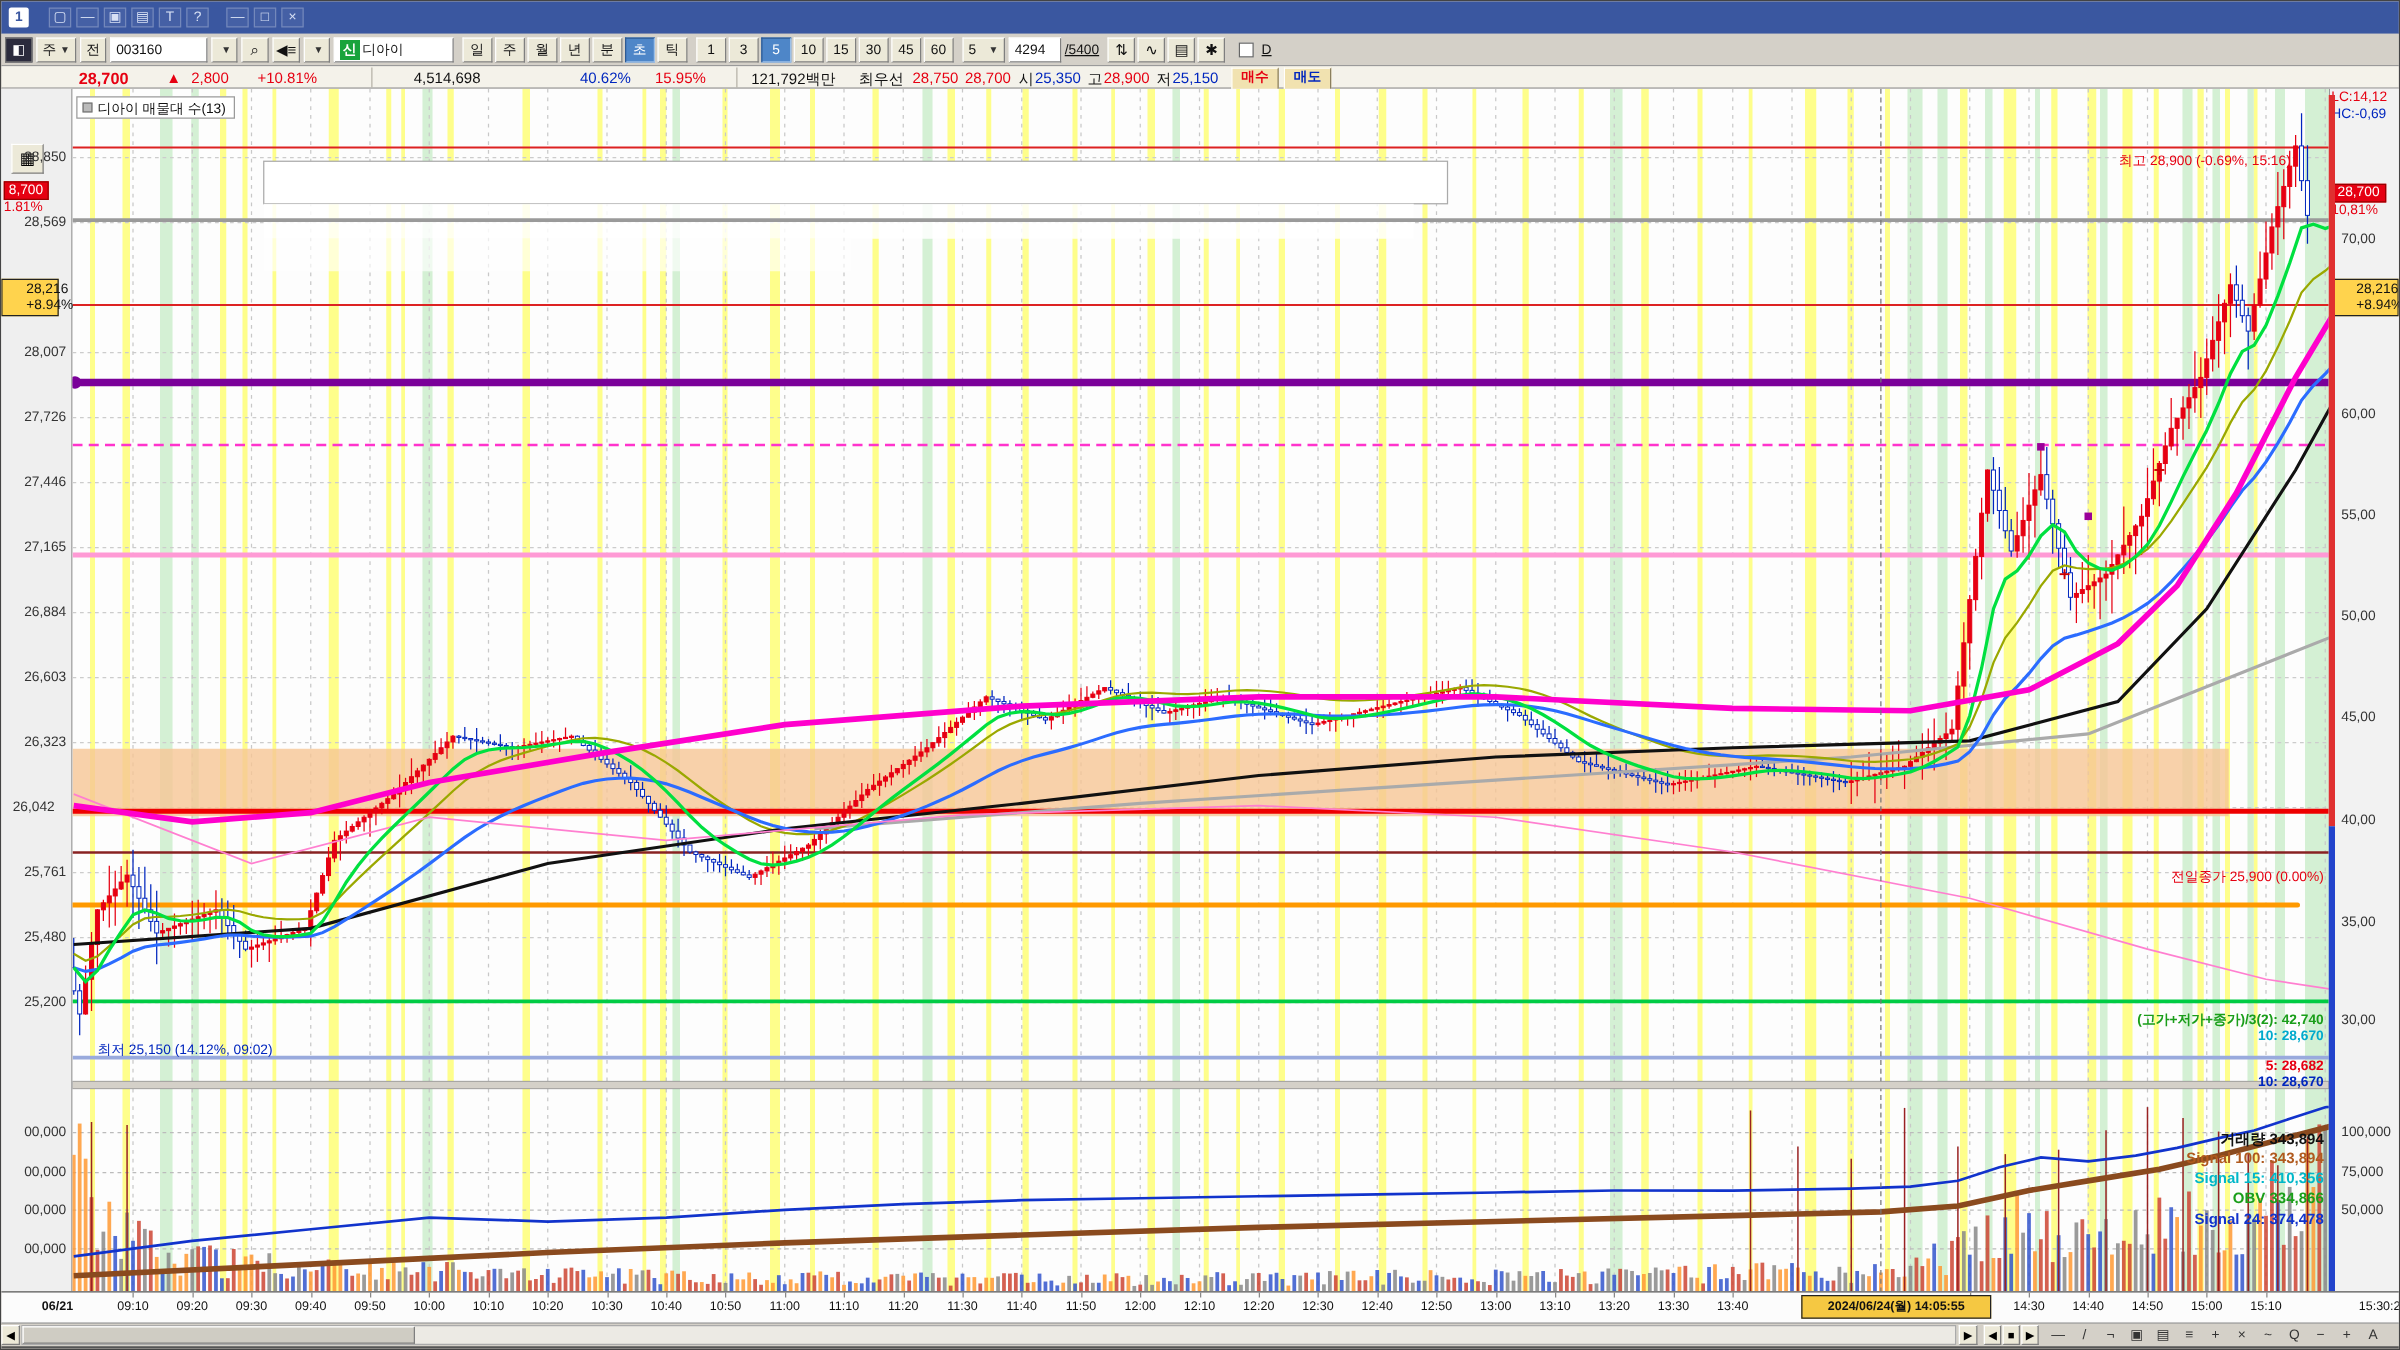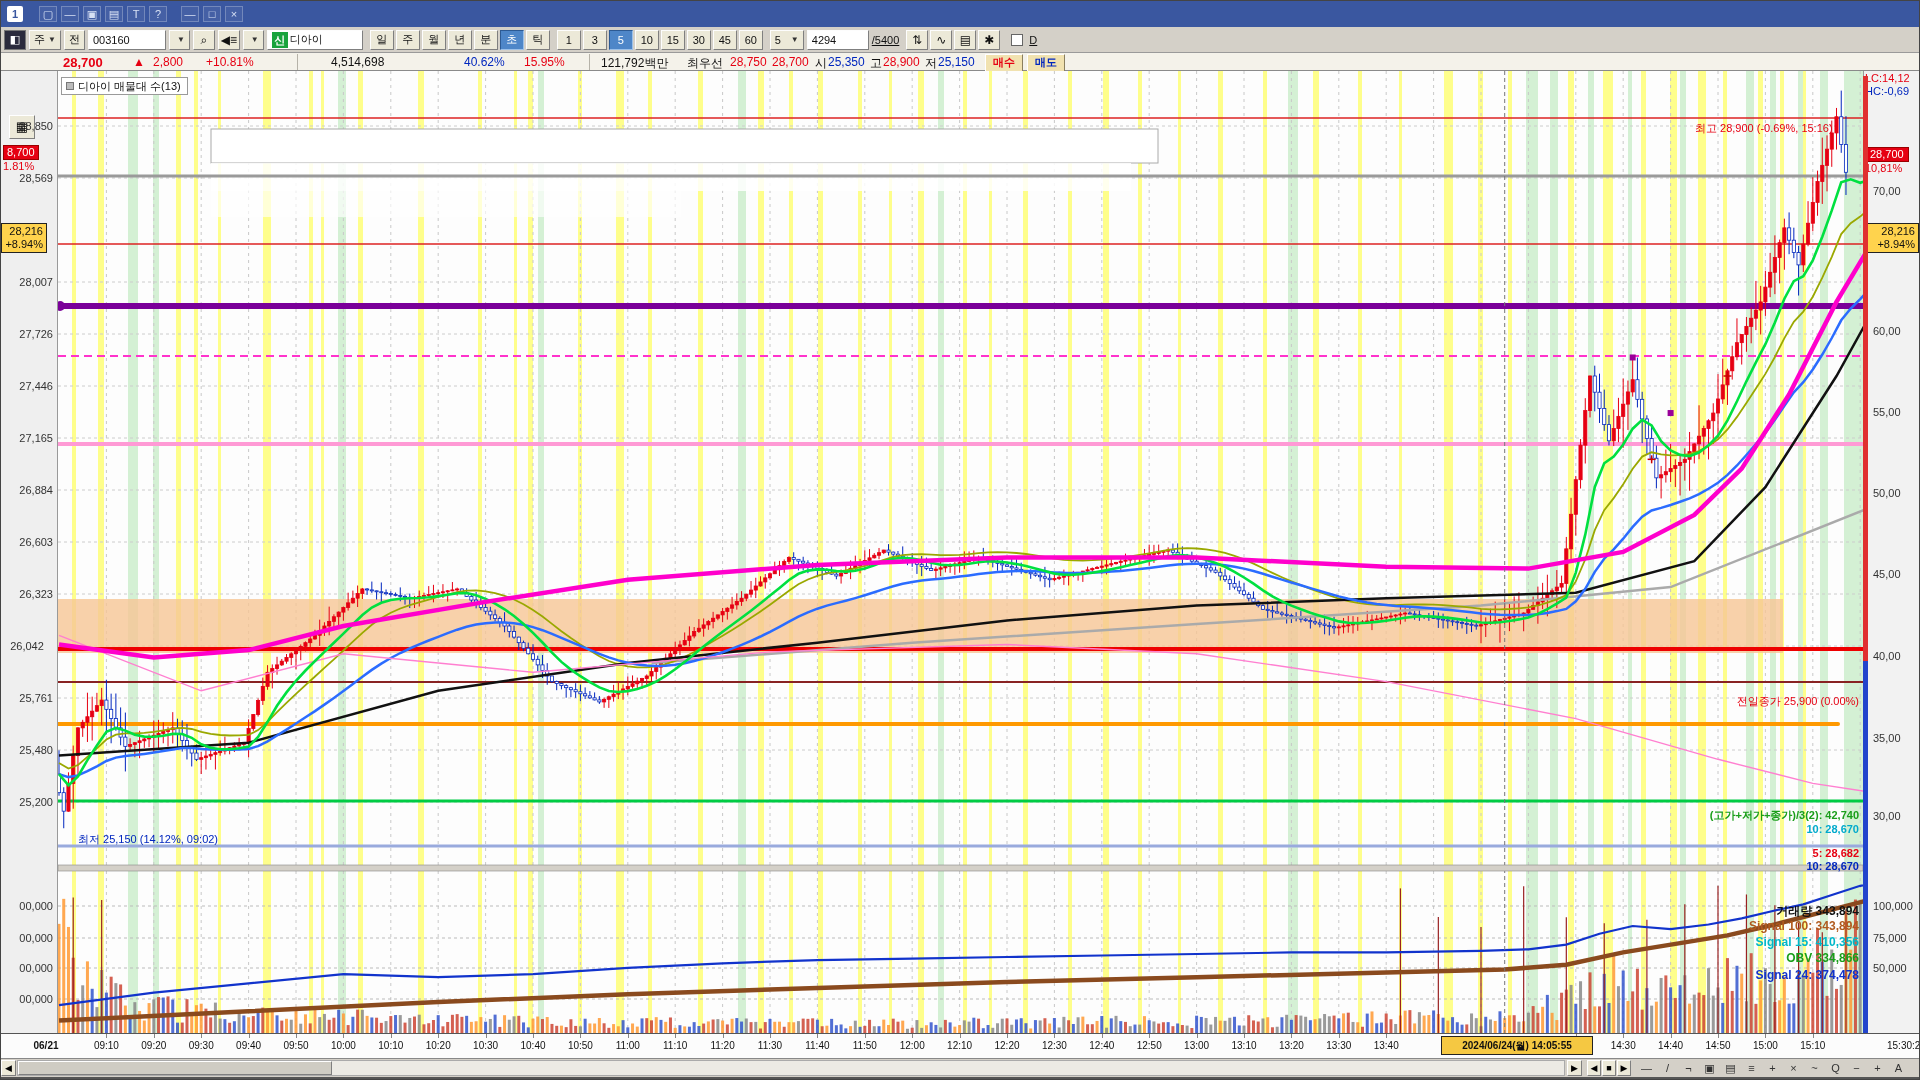--- a/index.html
+++ b/index.html
@@ -38,21 +38,21 @@
   .axlab{position:absolute;font-size:11px;color:#333;}
   .axlab.l{left:0;width:52px;text-align:right;}
   .axlab.r{left:1872px;width:46px;text-align:left;}
   .gridbtn{position:absolute;left:8px;top:44px;width:26px;height:24px;background:#ece9d8;border:1px solid;border-color:#fff #7f7f7f #7f7f7f #fff;font-size:13px;text-align:center;line-height:22px;cursor:pointer;}
   .legendchip{position:absolute;left:60px;top:6px;height:18px;background:#fff;border:1px solid #9a9a9a;font-size:11px;color:#111;display:flex;align-items:center;padding:0 6px 0 4px;gap:4px;}
   .legendchip .sq{width:8px;height:8px;background:#bbb;border:1px solid #777;}
   .badge{position:absolute;font-size:11px;line-height:13px;}
   .bL-price{left:2px;top:74px;}
   .bL-price .v{background:#e60012;color:#fff;padding:0 3px;border:1px solid #900;}
   .bL-price .p{color:#e60012;}
-  .bYel{background:#ffd34d;border:1px solid #222;color:#111;padding:1px 3px;text-align:right;}
+  .bYel{background:#ffd34d;border:1px solid #222;color:#111;padding:1px 19px;text-align:left;}
   .bL-avg{left:0;top:152px;width:46px;}
   .bR-price{left:1864px;top:76px;}
   .bR-price .v{background:#e60012;color:#fff;padding:0 4px;border:1px solid #900;}
   .bR-price .p{color:#e60012;}
   .bR-avg{left:1864px;top:152px;width:54px;}
   .lc{position:absolute;left:1864px;top:1px;font-size:11px;color:#e60012;}
   .hc{position:absolute;left:1864px;top:14px;font-size:11px;color:#0026be;}
   .strip{position:absolute;left:1862px;width:5px;}
   .ann{position:absolute;font-size:11px;white-space:nowrap;}
   .vol-legend{position:absolute;left:1450px;width:408px;text-align:right;font-size:12px;font-weight:bold;white-space:nowrap;}
@@ -129,21 +129,21 @@
         <span class="tb-btn" style="width: 24px;">10</span>
         <span class="tb-btn" style="width: 24px;">15</span>
         <span class="tb-btn" style="width: 24px;">30</span>
         <span class="tb-btn" style="width: 24px;">45</span>
         <span class="tb-btn" style="width: 24px;">60</span>
       </span>
     <span class="tb-combo" style="margin-left:4px;width:34px;justify-content:space-between;">
         <span>5</span>
         <span class="tb-caret">▼</span>
       </span>
-    <span class="tb-input" style="width:62px;">
+    <span class="tb-input" style="width:42px;">
         <span>4294</span>
       </span>
     <span class="tb-label">/5400</span>
     <span class="tb-group">
       <span class="tb-btn tb-iconbtn">⇅</span>
       <span class="tb-btn tb-iconbtn">∿</span>
       <span class="tb-btn tb-iconbtn">▤</span>
       <span class="tb-btn tb-iconbtn">✱</span>
     </span>
     <span class="tb-check"></span>

